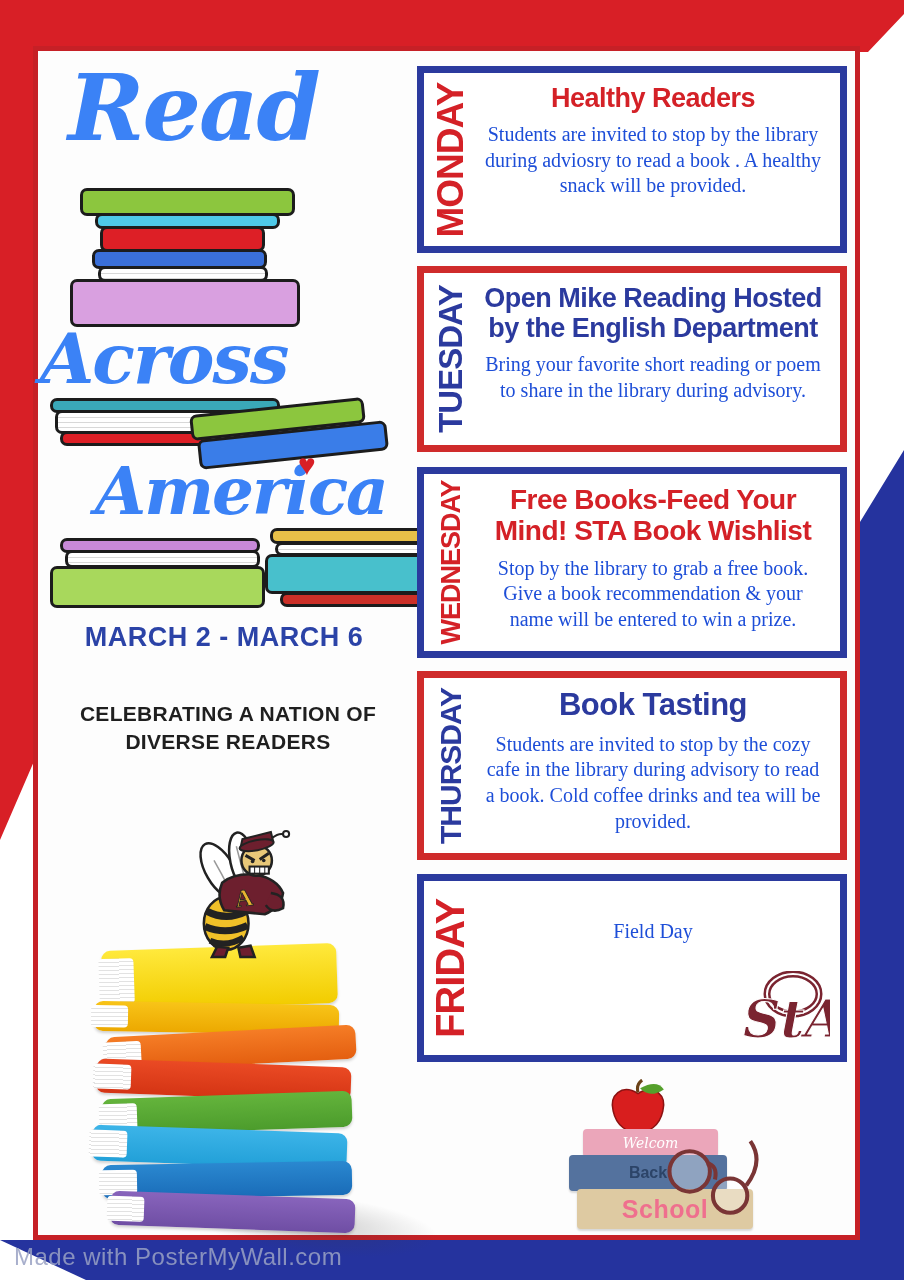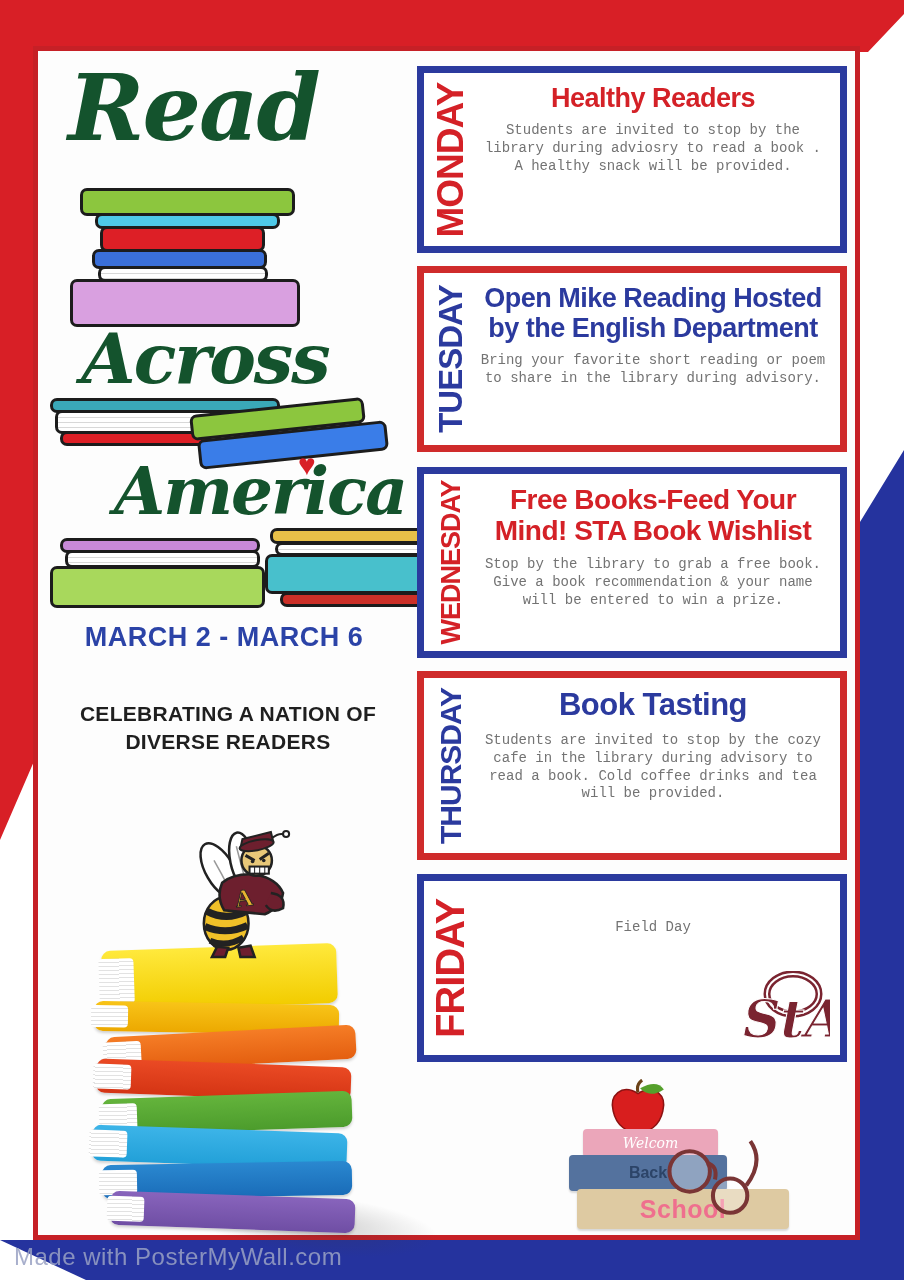--- a/index.html
+++ b/index.html
@@ -5,21 +5,21 @@
   html,body{margin:0;padding:0;background:#444;}
   .page{position:relative;width:904px;height:1280px;overflow:hidden;background:#fff;
         font-family:"Liberation Sans",sans-serif;}
   .bgsvg{position:absolute;left:0;top:0;z-index:0;}
   .panel{position:absolute;left:33px;top:46px;width:817px;height:1184px;
          background:#fdfdfd;border:5px solid #c62026;z-index:1;}
 
   
   .art{position:absolute;left:40px;top:66px;width:375px;height:545px;z-index:2;}
   .script{position:absolute;font-family:"DejaVu Serif",serif;font-style:italic;font-weight:bold;
-          color:#14532d;text-align:center;line-height:1;letter-spacing:-2px;z-index:3;}
+          color:#3b82f6;text-align:left;line-height:1;letter-spacing:-2px;z-index:3;}
   .bk{position:absolute;border:3px solid #1c1c1c;border-radius:7px;box-sizing:border-box;}
   .pages{background:repeating-linear-gradient(#ffffff 0 4px,#d8d8d8 4px 5px);}
   .heart{position:absolute;color:#d81f26;font-size:30px;z-index:4;}
 
   .date{position:absolute;left:38px;top:622px;width:372px;text-align:center;z-index:2;
         font-size:27px;font-weight:bold;color:#2b43a7;letter-spacing:.5px;}
   .tagline{position:absolute;left:36px;width:384px;text-align:center;z-index:2;
         font-size:21px;font-weight:bold;color:#1f1f1f;line-height:1.35;letter-spacing:.3px;}
   .tag1{top:700px;} .tag2{top:775px;}
 
@@ -33,38 +33,38 @@
   .mascot{position:absolute;left:183px;top:830px;z-index:3;}
 
   
   .card{position:absolute;left:417px;width:430px;background:#fff;box-sizing:border-box;z-index:2;}
   .b-blue{border:7px solid #2b3a9e;} .b-red{border:7px solid #cf2b2b;}
   .day{position:absolute;left:0;top:0;bottom:0;width:54px;display:flex;align-items:center;justify-content:center;}
   .day span{transform:rotate(-90deg);white-space:nowrap;font-weight:bold;letter-spacing:-1px;}
   .t-red{color:#d42127;} .t-blue{color:#2b3a9e;}
   .card-content{margin-left:54px;padding:10px 14px 6px 2px;text-align:center;}
   .title{font-weight:bold;letter-spacing:-.5px;line-height:1.12;}
-  .body{font-family:Liberation Mono, monospace;font-size:14px;color:#737373;line-height:1.28;margin-top:9px;}
+  .body{font-family:Liberation Serif, serif;font-size:20px;color:#1d4ed8;line-height:1.28;margin-top:9px;}
   .card1{top:66px;height:187px;}  .card1 .day span{font-size:37px;} .card1 .title{font-size:27px;}
   .card2{top:266px;height:186px;} .card2 .day span{font-size:33px;} .card2 .title{font-size:27px;}
   .card3{top:467px;height:191px;} .card3 .day span{font-size:27px;} .card3 .title{font-size:28px;}
   .card4{top:671px;height:189px;} .card4 .day span{font-size:30px;} .card4 .title{font-size:31px;}
   .card5{top:874px;height:188px;} .card5 .day span{font-size:40px;} .card5 .title{font-size:29px;}
   .card5 .body{margin-top:28px;}
   .sta-logo{position:absolute;right:10px;bottom:4px;}
 
   
   .welcome{position:absolute;left:565px;top:1085px;width:210px;height:150px;z-index:2;}
   .wb{position:absolute;border-radius:4px;box-shadow:0 2px 2px rgba(0,0,0,.15);
       display:flex;align-items:center;justify-content:center;}
   .wb1{left:18px;top:44px;width:135px;height:28px;background:#eba6ba;
        font-family:"DejaVu Serif",serif;font-style:italic;color:#fff;font-size:14px;}
   .wb2{left:4px;top:70px;width:158px;height:36px;background:#54729e;color:#2c4468;
        font-weight:bold;font-size:16px;}
-  .wb3{left:12px;top:104px;width:212px;height:40px;background:#decaa2;color:#ef6f8e;
+  .wb3{left:12px;top:104px;width:176px;height:40px;background:#decaa2;color:#ef6f8e;
        font-weight:bold;font-size:25px;letter-spacing:.5px;}
   .apple{position:absolute;left:42px;top:-6px;}
   .glasses{position:absolute;left:98px;top:48px;z-index:3;}
 
   .watermark{position:absolute;left:14px;top:1243px;z-index:3;font-size:24px;
              color:#9aa2c4;opacity:.85;letter-spacing:.5px;}
 </style>
 </head>
 <body>
 

